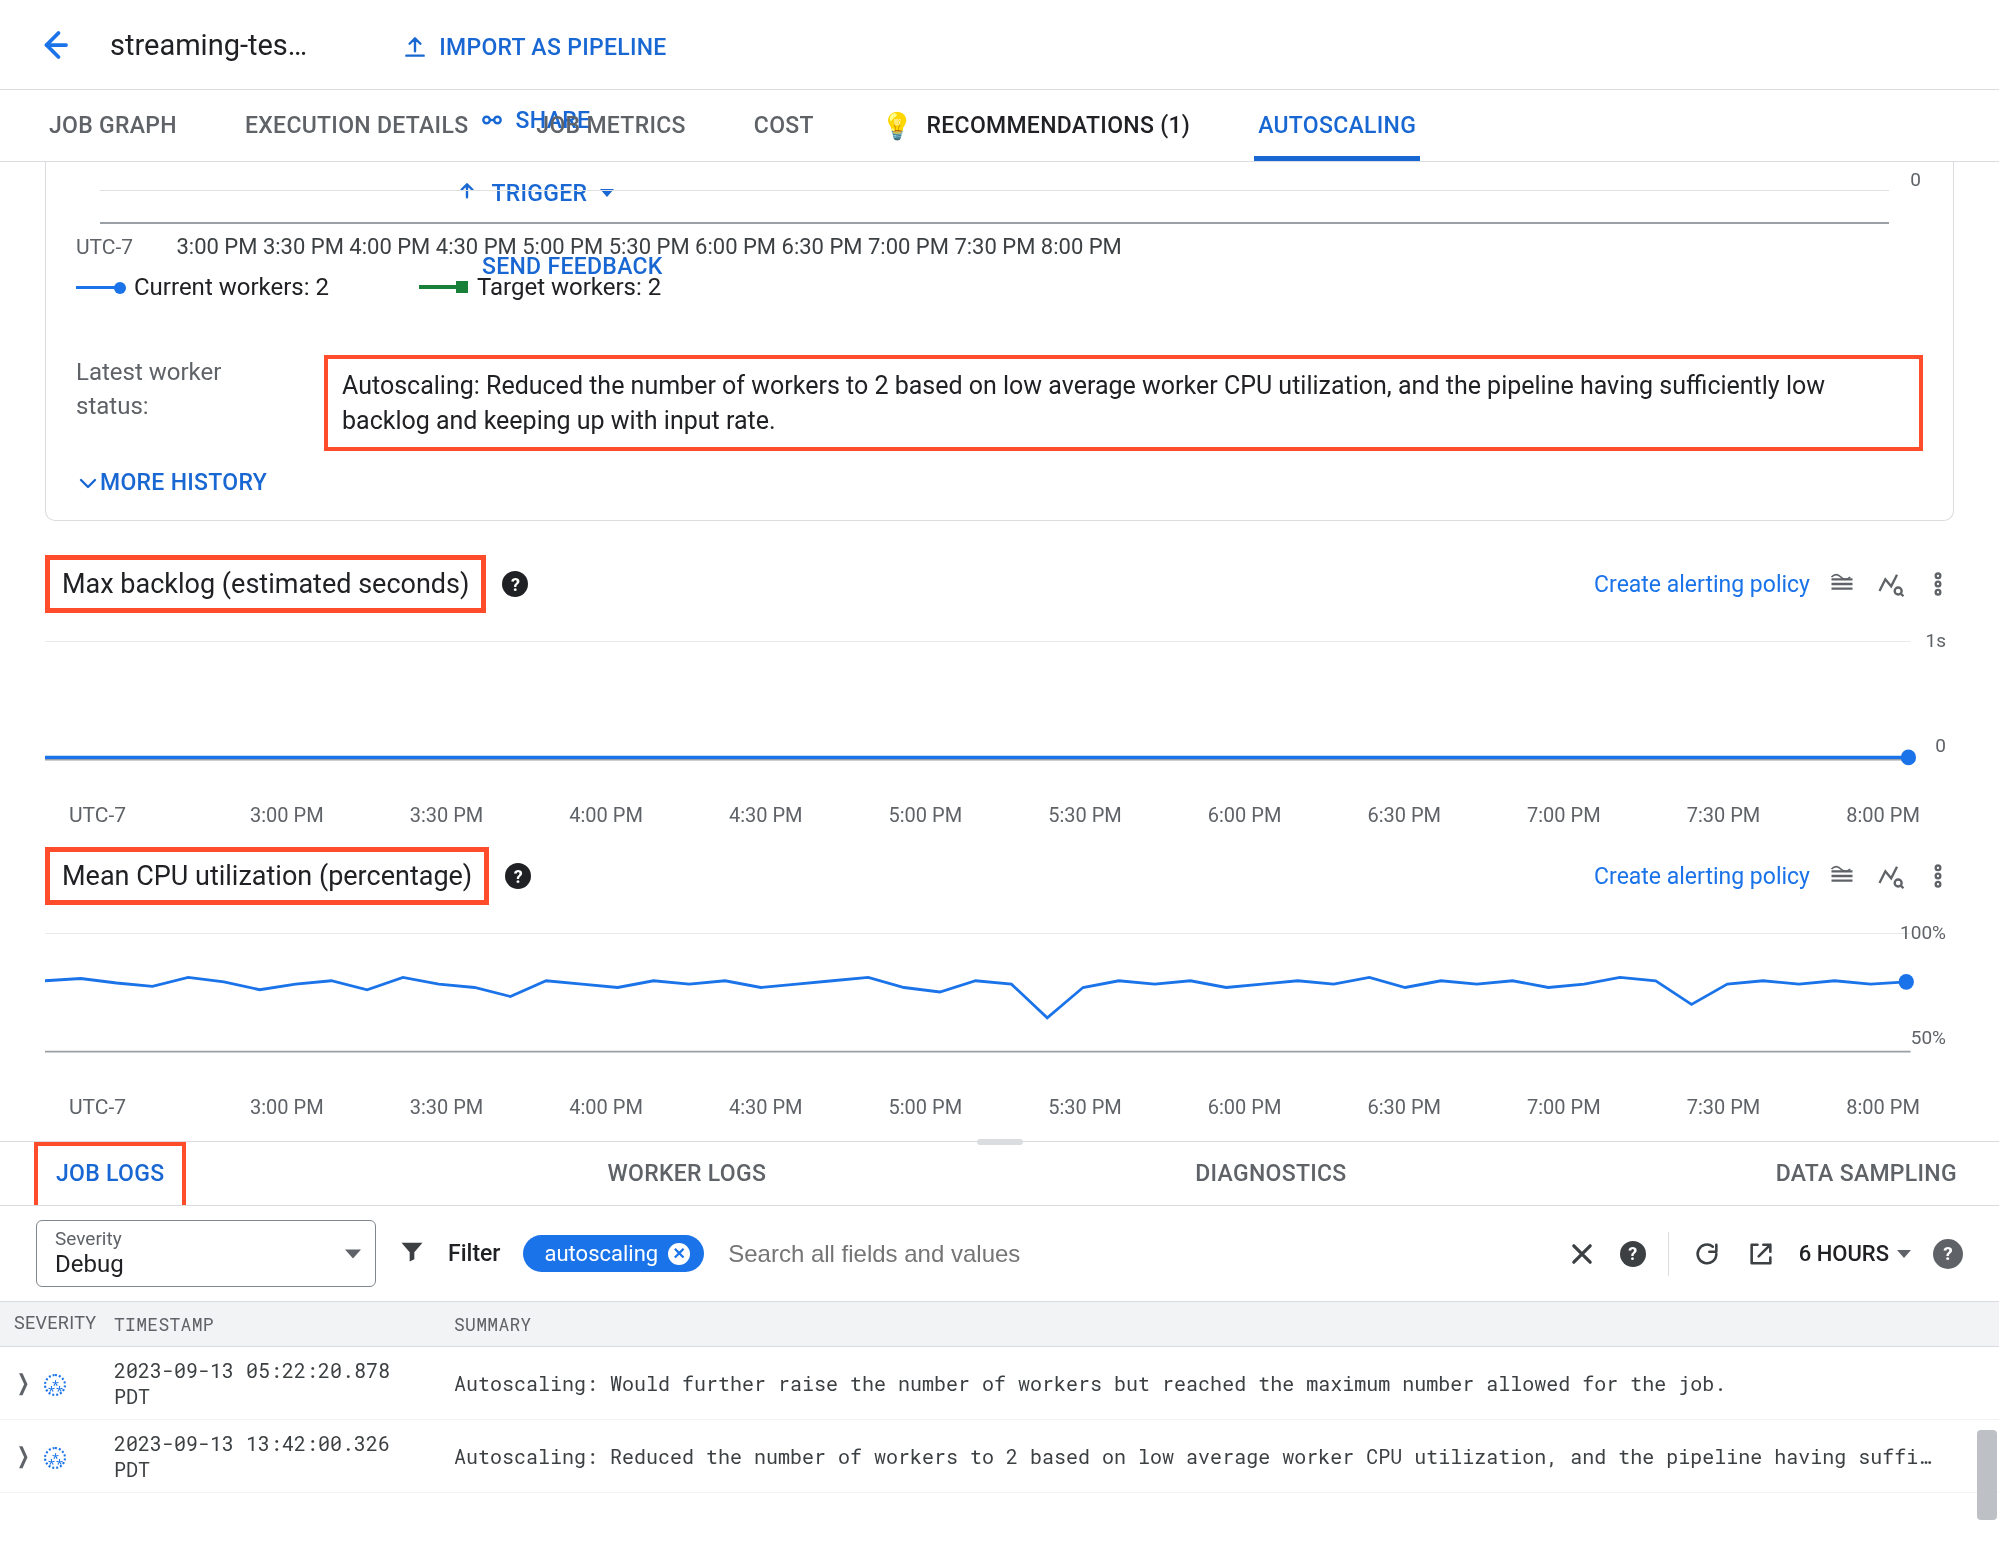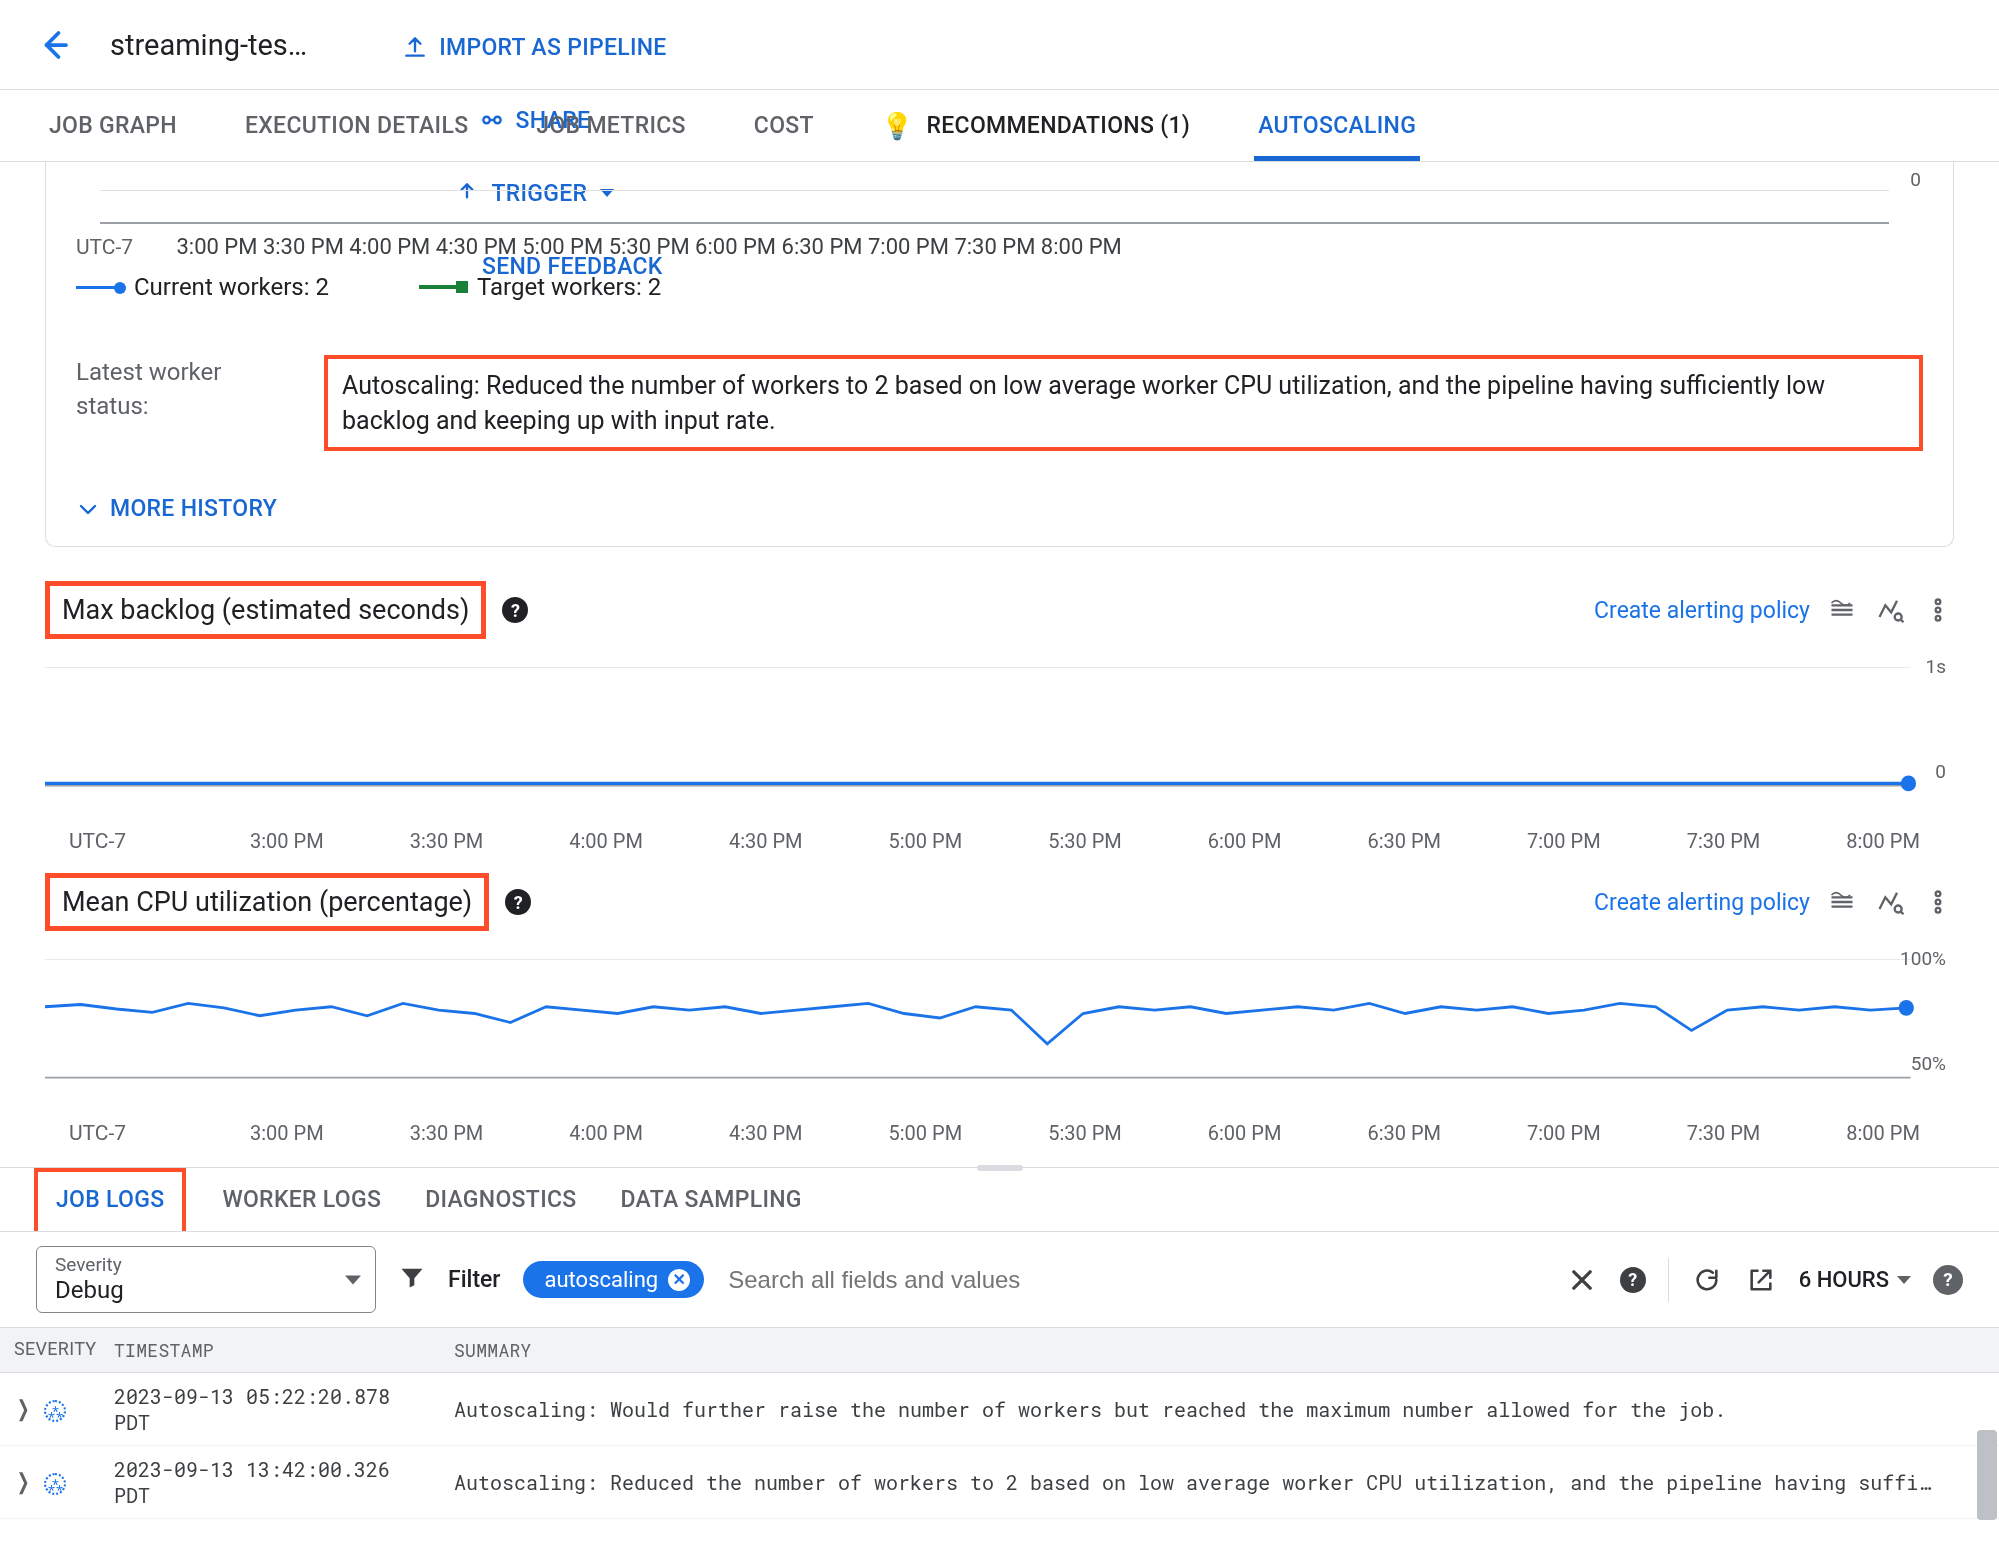--- a/index.html
+++ b/index.html
@@ -51,21 +51,21 @@
   .lg .line-cur{width:44px;height:0;border-top:3px solid var(--blue);position:relative;}
   .lg .line-cur::after{content:"";position:absolute;right:-6px;top:-7px;width:12px;height:12px;border-radius:50%;background:var(--blue);}
   .lg .line-tgt{width:44px;height:0;border-top:4px solid var(--green);position:relative;}
   .lg .line-tgt::after{content:"";position:absolute;right:-5px;top:-8px;width:12px;height:12px;background:var(--green);}
   .utc{font-size:21px;color:#5f6368;min-width:95px;display:inline-block;}
   .zero-label{position:absolute;right:2px;top:-20px;font-size:19px;color:#5f6368;}
   
   .status-row{display:flex;margin-top:54px;gap:28px;}
   .status-lbl{color:var(--muted);font-size:24px;line-height:34px;width:220px;}
   .status-box{flex:1;border:4px solid var(--highlight);padding:9px 14px;font-size:25px;line-height:35px;color:var(--text-strong);}
-  .more-hist{margin-top:44px;display:flex;align-items:center;gap:10px;color:var(--blue2);font-weight:500;font-size:23px;letter-spacing:.3px;cursor:pointer;}
+  .more-hist{margin-top:18px;display:flex;align-items:center;color:var(--blue2);font-weight:500;font-size:23px;letter-spacing:.3px;cursor:pointer;}
   .more-hist svg{width:24px;height:24px;stroke:var(--blue2);fill:none;stroke-width:2.4;}
   
   
   .panel{margin:0 45px 20px 45px;}
   .panel-hd{display:flex;align-items:center;margin-bottom:6px;gap:16px;}
   .panel-title{font-size:27px;color:var(--text-strong);border:5px solid var(--highlight);padding:8px 12px;display:inline-block;}
   .help{width:26px;height:26px;border-radius:50%;background:#202124;color:#fff;display:flex;align-items:center;justify-content:center;font-size:18px;font-weight:700;}
   .hd-spacer{flex:1;}
   .alert-link{color:var(--blue);font-size:23px;cursor:pointer;}
   .hd-ico{width:32px;display:flex;justify-content:center;color:#5f6368;}
@@ -82,21 +82,21 @@
   .logs{border-top:1px solid var(--border);}
   .logs-hd{display:flex;align-items:center;padding:16px 28px 10px 40px;gap:50px;}
   .logs-title{font-size:30px;color:var(--text-strong);}
   .hide-btn{display:flex;align-items:center;gap:8px;color:var(--blue2);font-weight:500;font-size:24px;cursor:pointer;}
   .hide-btn svg{width:24px;height:24px;fill:var(--blue2);}
   .err-badge{display:flex;align-items:center;gap:12px;color:var(--blue);font-size:24px;}
   .err-badge .dot{width:26px;height:26px;border-radius:50%;background:var(--red);color:#fff;display:flex;align-items:center;justify-content:center;font-size:18px;font-weight:700;}
   .collapse-ico{margin-left:auto;color:var(--blue);}
   .collapse-ico svg{width:30px;height:30px;stroke:var(--blue);fill:none;stroke-width:2.5;}
   
-  .logs-tabs{display:flex;gap:28px;padding:0 34px;border-bottom:1px solid var(--border);}
+  .logs-tabs{display:flex;gap:52px;padding:0 34px;border-bottom:1px solid var(--border);justify-content:space-between;}
   .ltab{padding:18px 8px;font-size:23px;font-weight:500;letter-spacing:.3px;color:var(--muted);cursor:pointer;}
   .ltab.active{color:var(--blue2);border:4px solid var(--highlight);border-bottom:none;padding:14px 18px;}
   
   .filter-row{display:flex;align-items:center;padding:14px 36px 14px 36px;gap:22px;border-bottom:1px solid var(--border);}
   .sev-sel{border:1.5px solid #80868b;border-radius:6px;padding:6px 18px 8px 18px;width:340px;position:relative;}
   .sev-sel .lbl{font-size:19px;color:var(--muted);}
   .sev-sel .val{font-size:24px;color:var(--text-strong);}
   .sev-sel .dd{position:absolute;right:14px;top:50%;transform:translateY(-50%);border-left:8px solid transparent;border-right:8px solid transparent;border-top:9px solid #5f6368;}
   .filter-ico{width:28px;}
   .filter-lbl{font-size:23px;font-weight:500;color:var(--text-strong);}

